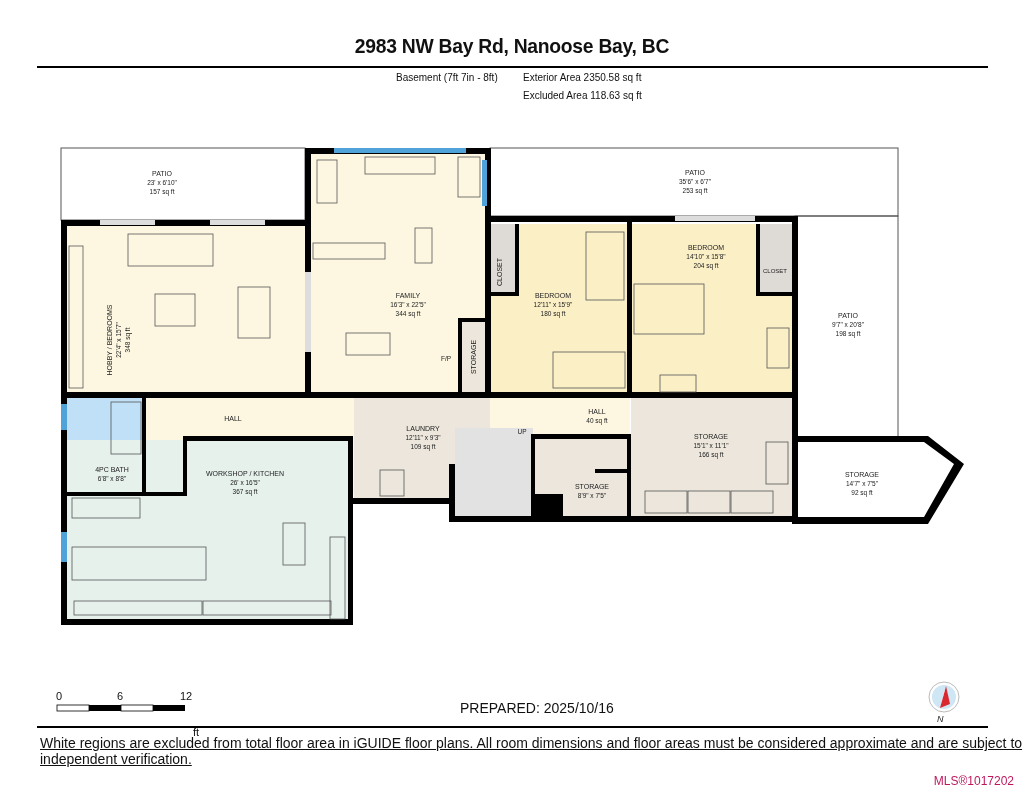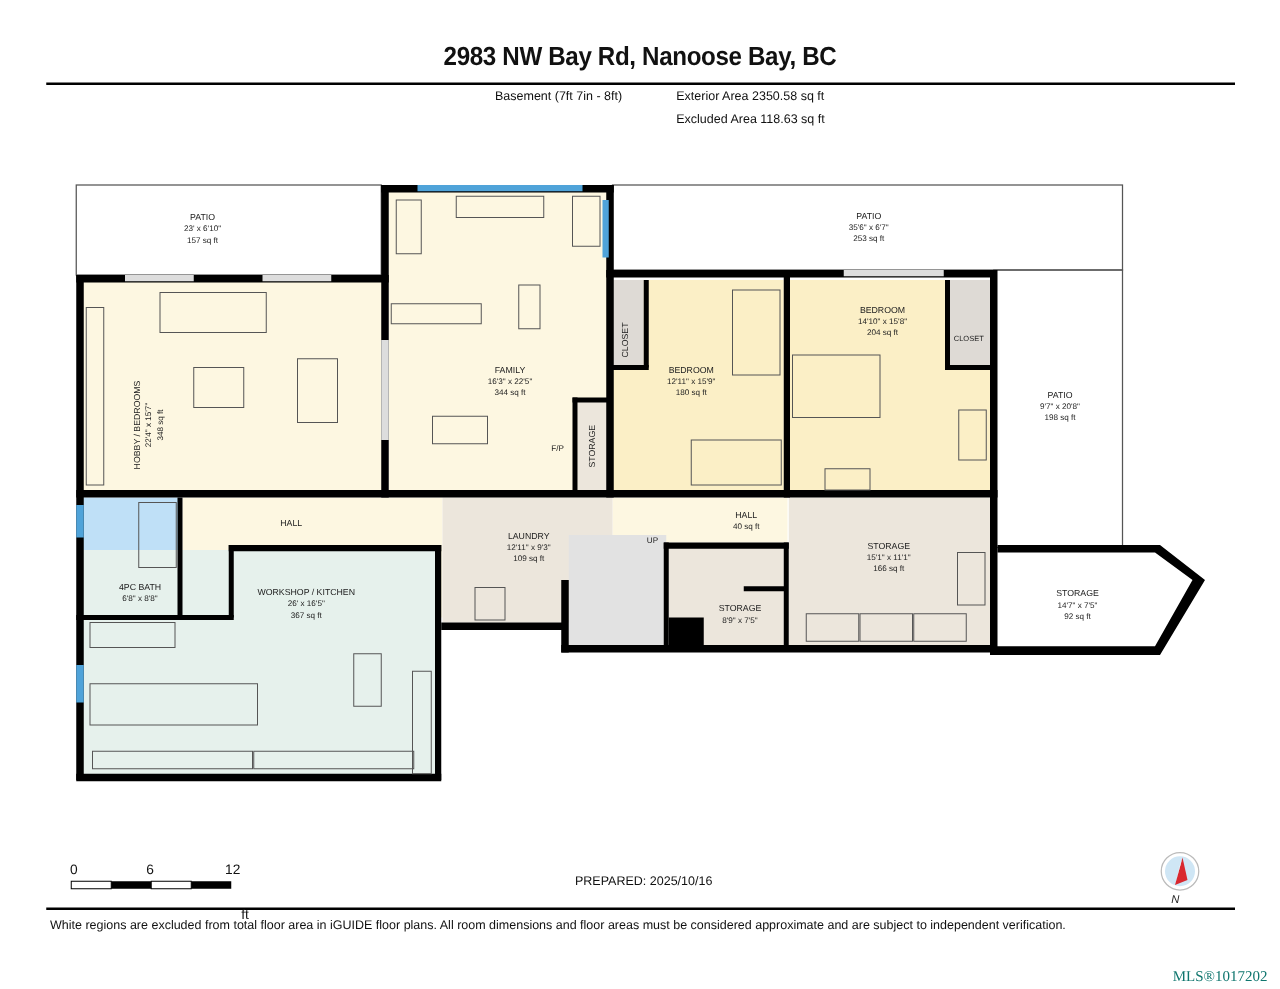--- a/index.html
+++ b/index.html
@@ -2,29 +2,29 @@
 <html><head>
 <meta charset="utf-8">
 <style>
   html, body { margin:0; padding:0; background:#ffffff; }
   body { width:1024px; height:791px; position:relative; overflow:hidden;
          font-family:"Liberation Sans", "DejaVu Sans", sans-serif; color:#111; }
   .title { position:absolute; left:0; width:1024px; top:34px; text-align:center;
            font-size:21px; font-weight:bold; letter-spacing:-0.3px; transform:scaleX(0.92); }
   .rule { position:absolute; left:37px; width:951px; height:2px; background:#000; }
   .hdr-level { position:absolute; left:396px; top:72px; font-size:10px; font-weight:normal; }
-  .hdr-line { position:absolute; left:523px; font-size:10px;margin-left:18px; }
+  .hdr-line { position:absolute; left:523px; font-size:10px; }
   .plan { position:absolute; left:0; top:0; width:1024px; height:791px; }
   .lbl { font-family:"Liberation Sans", sans-serif; fill:#222; text-anchor:middle; }
   .room-name { font-size:7px; }
   .room-dim { font-size:6.5px; }
   .scale-txt { position:absolute; font-size:11px; }
-  .prepared { position:absolute; left:460px; top:700px; font-size:10px; }
-  .disclaimer { position:absolute; left:40px; top:735px; font-size:10px; }
-  .mls { position:absolute; right:10px; top:774px; font-size:12px; color:#0f766e;font-family:Liberation Serif, serif; }
+  .prepared { position:absolute; left:460px; top:700px; font-size:14px; }
+  .disclaimer { position:absolute; left:40px; top:735px; font-size:14px;text-decoration:underline; }
+  .mls { position:absolute; right:10px; top:774px; font-size:12px; color:#be185d; }
 </style>
 </head>
 <body>
 
 <div class="title">2983 NW Bay Rd, Nanoose Bay, BC</div>
 <div class="rule" style="top:66px;"></div>
 <div class="hdr-level">Basement (7ft 7in - 8ft)</div>
 <div class="hdr-line" style="top:72px;">Exterior Area 2350.58 sq ft</div>
 <div class="hdr-line" style="top:90px;text-align:center;">Excluded Area 118.63 sq ft</div>
 

